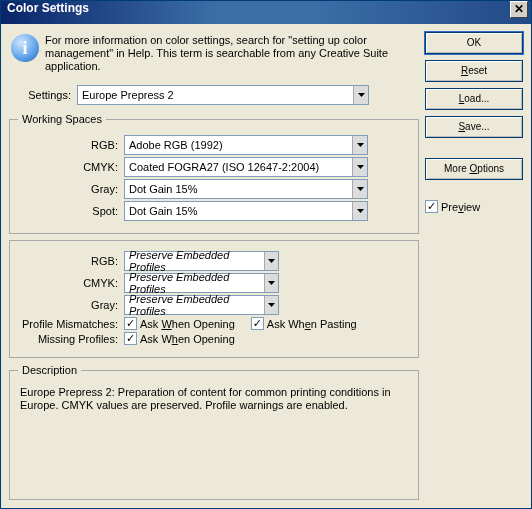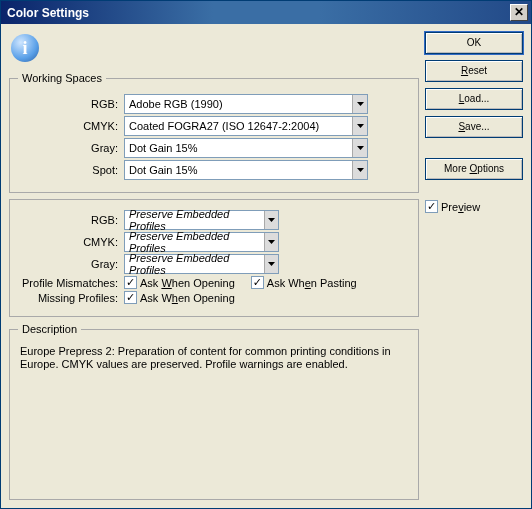--- a/index.html
+++ b/index.html
@@ -17,21 +17,21 @@
   display: flex;
   flex-direction: column;
 }
 .titlebar {
   height: 23px;
   background: linear-gradient(to bottom, #0a246a 0%, #3a6ea5 50%, #0a246a 100%);
   background: #2a6cbf;
   background: linear-gradient(to right,#0a246a,#3a6ea5 40%,#3a6ea5 60%,#0a246a 140%);
   color: #fff;
   display: flex;
-  align-items: center;
+  align-items: flex-start;
   padding: 0 3px 0 6px;
   font-weight: bold;
   font-size: 12px;
 }
 .titlebar .title { flex: 1; }
 .titlebar .close {
   width: 18px; height: 17px;
   background: #d4d0c8;
   border: 1px solid #fff;
   border-right-color:#404040; border-bottom-color:#404040;
@@ -118,29 +118,41 @@
 
 <div class="window">
   <div class="titlebar">
     <span class="title">Color Settings</span>
     <div class="close">✕</div>
   </div>
   <div class="body">
     <div class="main">
       <div class="info-row">
         <div class="info-icon">i</div>
+        <div class="info-text">For more information on color settings, search for "setting up color management" in Help. This term is searchable from any Creative Suite application.</div>
       </div>
 
+      <div class="row settings">
+        <span class="lbl" style="width:62px">Settings:</span>
+        <div class="select">
+          <span>Europe Prepress 2</span>
+          <span class="arrow">
+              <svg width="7" height="4">
+                <polygon points="0,0 7,0 3.5,4" fill="#000"></polygon>
+              </svg>
+            </span>
+        </div>
+      </div>
 
       <fieldset class="ws">
         <legend>Working Spaces</legend>
         <div class="row">
             <span class="lbl">RGB:</span>
           <div class="select">
-              <span>Adobe RGB (1990)</span>
+              <span>Adobe RGB (1992)</span>
               <span class="arrow">
                 <svg width="7" height="4">
                   <polygon points="0,0 7,0 3.5,4" fill="#000"></polygon>
                 </svg>
               </span>
             </div>
         </div>
         <div class="row">
             <span class="lbl">CMYK:</span>
           <div class="select">

